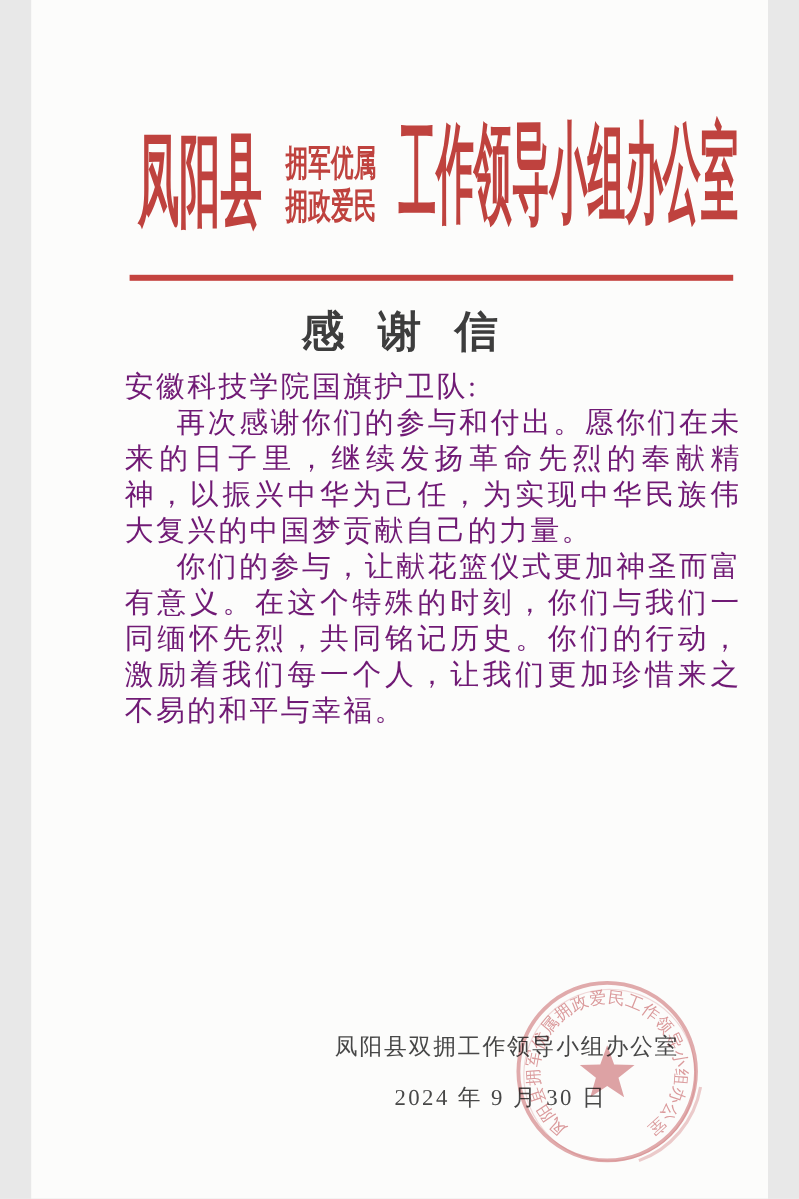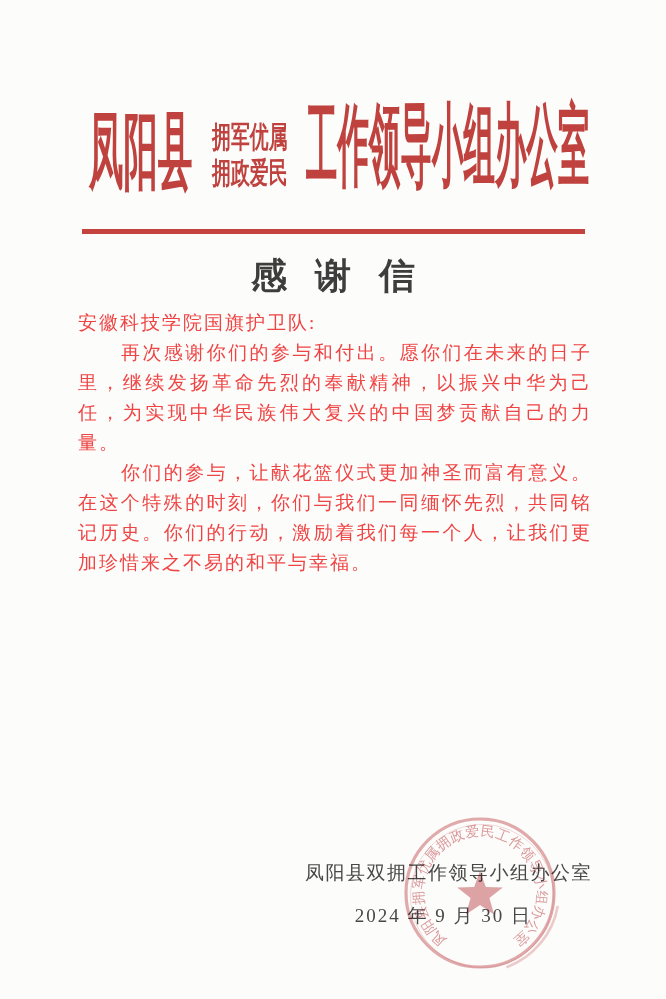--- a/index.html
+++ b/index.html
@@ -1,18 +1,18 @@
 <!DOCTYPE html>
 <html><head>
 <meta charset="utf-8">
 <style>
   html, body { margin: 0; padding: 0; background: #e8e8e8; }
   .page {
     position: relative;
-    width: 666px;
+    width: 614px;
     height: 999px;
     margin: 0 auto;
     background: #fcfcfb;
     overflow: hidden;
     font-family: "Liberation Serif", "DejaVu Serif", serif;
   }
 
   
   .letterhead { position: absolute; top: 0; left: 0; right: 0; }
   .lh-county {
@@ -47,21 +47,21 @@
     position: absolute; left: 0; right: 0; top: 252px;
     margin: 0; text-align: center;
     font-family: "Liberation Sans", "DejaVu Sans", sans-serif;
     font-size: 36px; font-weight: 600; color: #3d3d3d;
     letter-spacing: 28px; padding-left: 28px;
   }
 
   
   .letter-body {
     position: absolute; left: 78px; top: 308px; width: 514px;
-    font-size: 19px; line-height: 30px; color: #ef4444;
+    font-size: 24px; line-height: 30px; color: #701a75;
     letter-spacing: 2px; text-align: justify;
   }
   .letter-body p { margin: 0; }
   .salutation { text-align: left; }
   .para { text-indent: 43px; }
 
   
   .signature {
     position: absolute; right: 74px; top: 858px;
     text-align: right; color: #474747;

